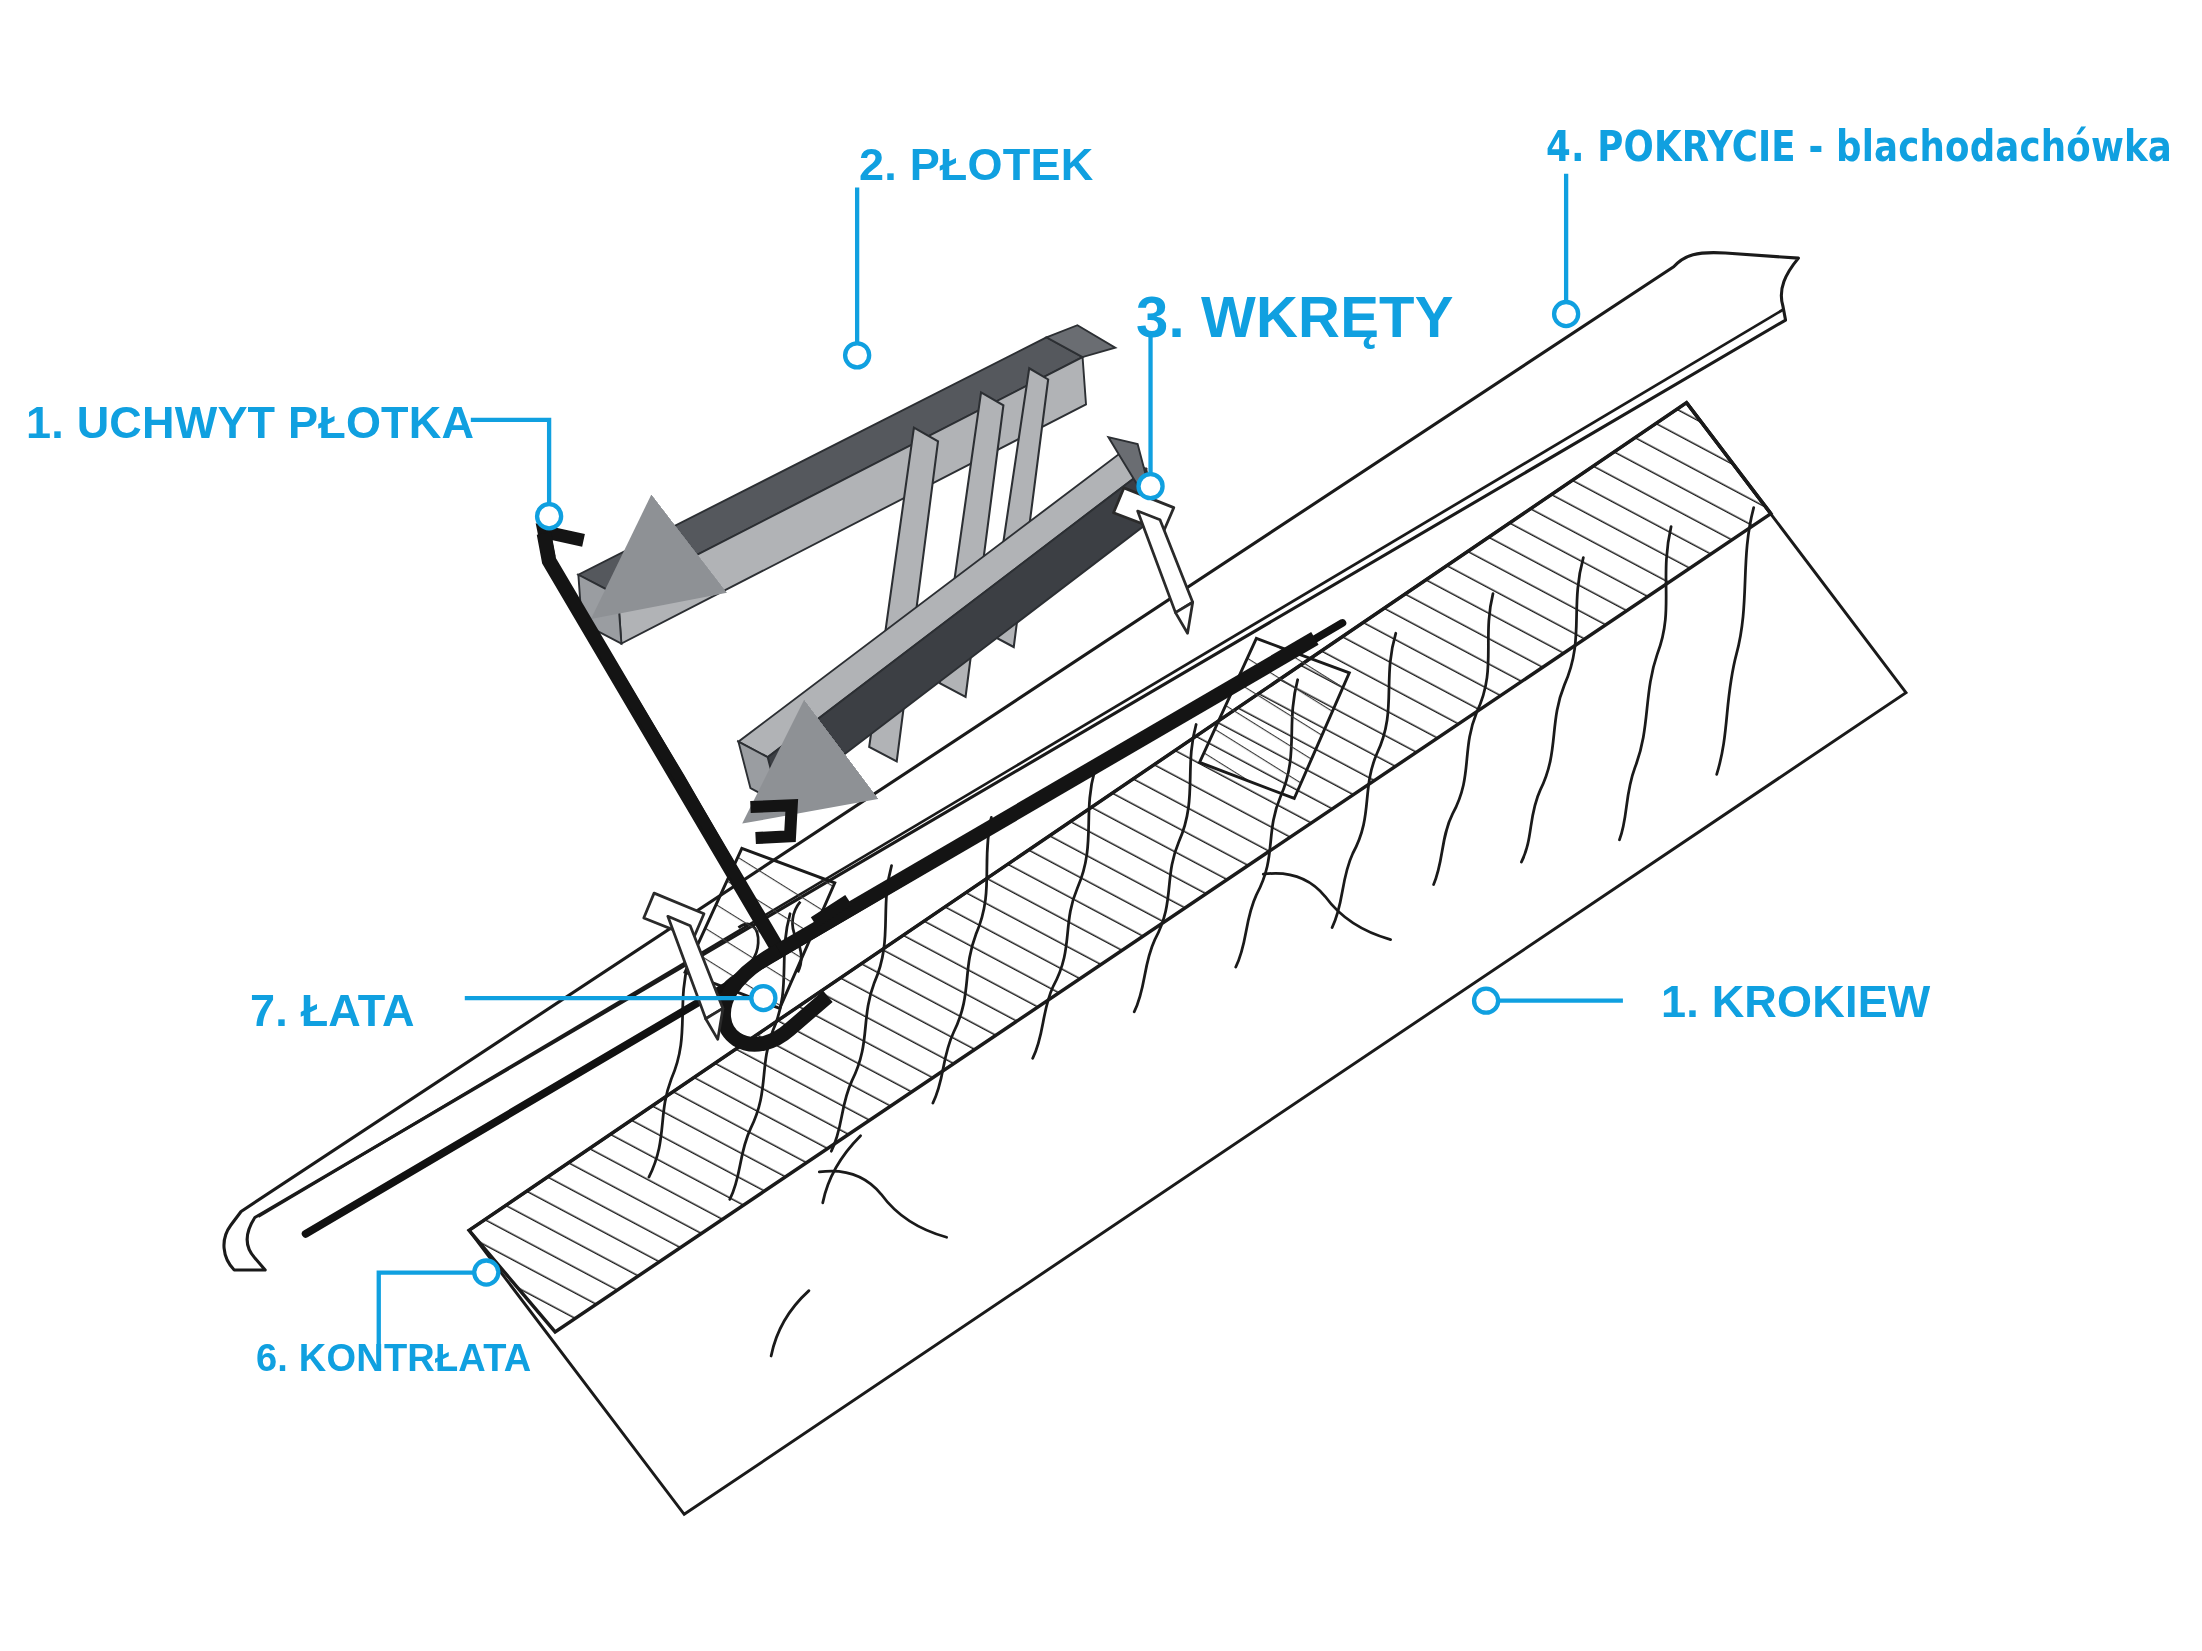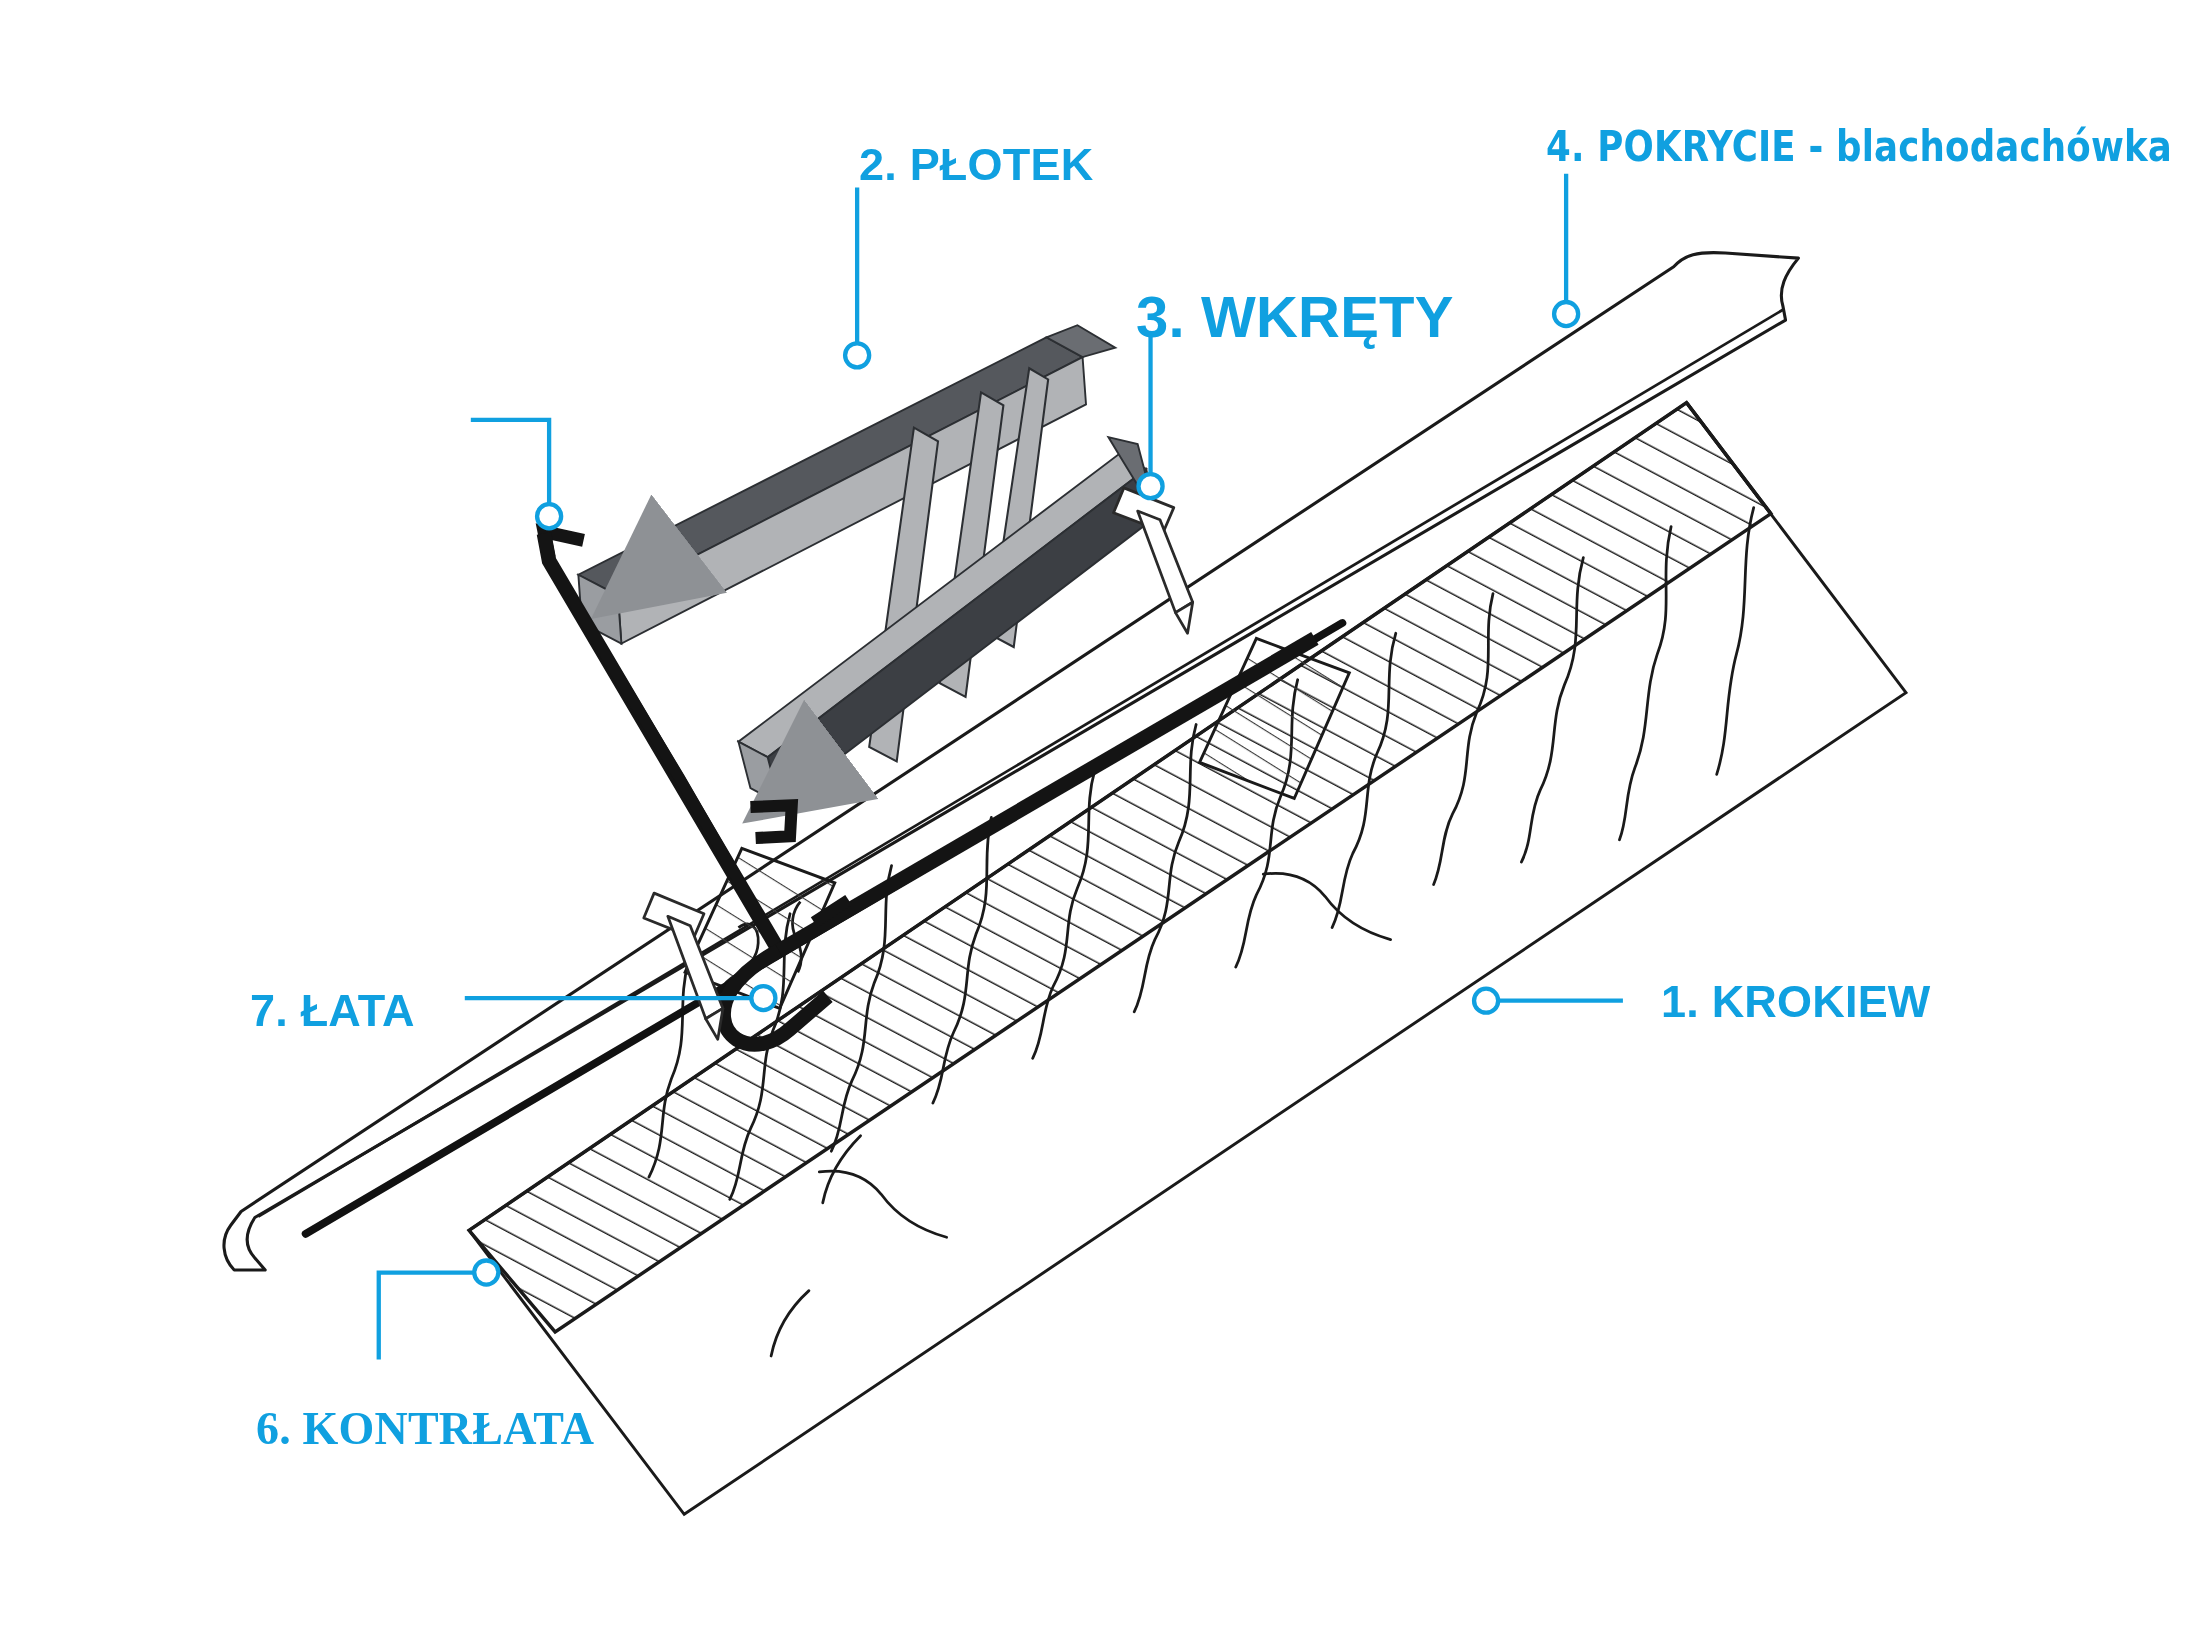--- a/index.html
+++ b/index.html
@@ -34,21 +34,21 @@
     line-height: 1;
     font-family: "Liberation Sans", sans-serif;
   }
   .lbl-1 { left: 26px;   top: 400px;  font-size: 45px; }
   .lbl-2 { left: 833px;  top: 142px;  font-size: 45px; margin-left: 26px; }
   .lbl-3 { left: 1136px; top: 288px;  font-size: 58px; }
   .lbl-4 { left: 1546px; top: 125px;  font-size: 43px;
            font-family: "DejaVu Sans Condensed", "Liberation Sans", sans-serif;
            transform: scaleX(0.92); transform-origin: left center; }
   .lbl-5 { left: 1661px; top: 979px; font-size: 45px; }
-  .lbl-6 { left: 256px;  top: 1406px; font-size: 46px; font-family: Liberation Serif, serif; }
+  .lbl-6 { left: 256px;  top: 1339px; font-size: 38px; }
   .lbl-7 { left: 250px;  top: 988px; font-size: 45px; }
 </style>
 </head>
 <body>
 
 <div id="stage">
 
   <svg id="diagram" viewBox="0 0 2560 1920" xmlns="http://www.w3.org/2000/svg">
 
     <defs>
@@ -234,20 +234,21 @@
         <circle cx="565" cy="1479" r="14" fill="#ffffff"></circle>
       </g>
 
       <g>
         <path d="M 540 1160 L 873 1160"></path>
         <circle cx="887" cy="1160" r="14" fill="#ffffff"></circle>
       </g>
     </g>
   </svg>
 
+  <div class="lbl lbl-1">1. UCHWYT PŁOTKA</div>
 
   <div class="lbl lbl-2">2. PŁOTEK</div>
 
   <div class="lbl lbl-3">3. WKRĘTY</div>
 
   <div class="lbl lbl-4">4. POKRYCIE - blachodachówka</div>
 
   <div class="lbl lbl-5">1. KROKIEW</div>
 
   <div class="lbl lbl-6">6. KONTRŁATA</div>

